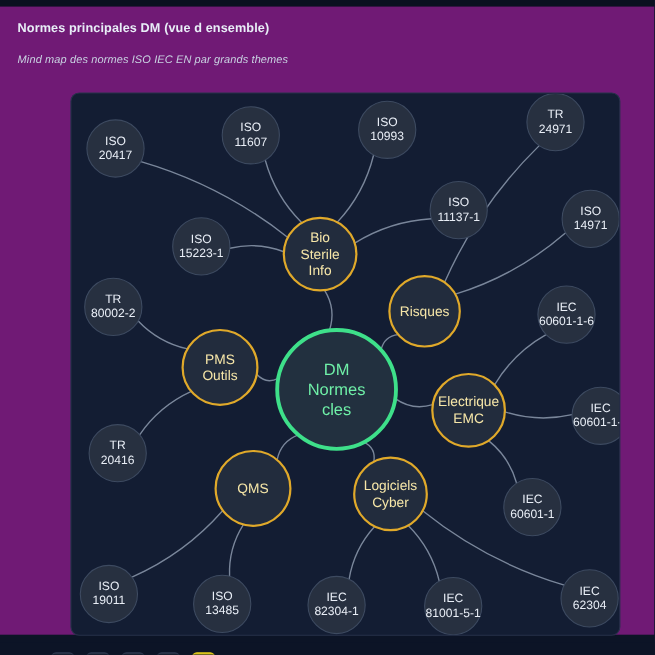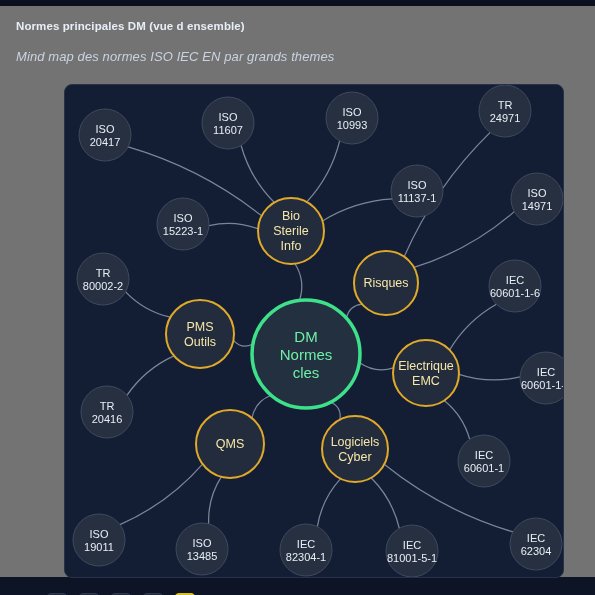--- a/index.html
+++ b/index.html
@@ -18,41 +18,41 @@
     position: absolute;
     left: 0; top: 0;
     width: 595px; height: 6px;
     background: #0a1020;
   }
   #page {
     position: absolute;
     left: 0; top: 6px;
     width: 595px;
     height: 571px;
-    background: #737373;
+    background: #701a75;
   }
   #header {
     position: absolute;
     left: 0; top: 0;
     width: 595px;
     height: 78px;
   }
   #doc-title {
     position: absolute;
     left: 16px; top: 14px;
     font-size: 11.5px;
     font-weight: bold;
     color: #e8eef7;
     letter-spacing: 0.1px;
     white-space: nowrap;
   }
   #doc-subtitle {
     position: absolute;
     left: 16px; top: 43px;
-    font-size: 13px;
+    font-size: 10px;
     font-style: italic;
     color: #c9d3e2;
     letter-spacing: 0.1px;
     white-space: nowrap;
   }
   #diagram-panel {
     position: absolute;
     left: 64px;
     top: 78px;
     width: 500px;

